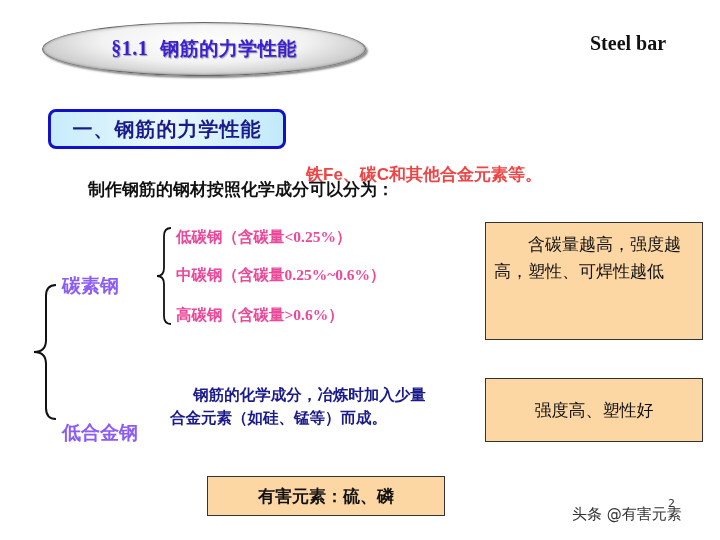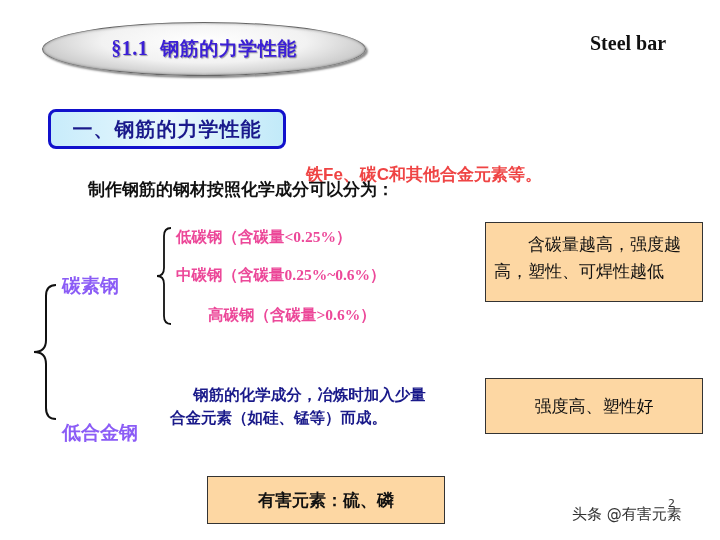--- a/index.html
+++ b/index.html
@@ -59,23 +59,23 @@
 
   .alloy-desc {
     left: 170px; top: 384px; width: 270px;
     font-size: 15.5px; font-weight: bold; color: #1a1a8a; line-height: 23px;
   }
 
   .note-box {
     background: #fdd7a3; border: 1px solid #333; box-sizing: border-box;
     color: #111; font-size: 17px;
   }
-  .note1 { left: 485px; top: 222px; width: 218px; height: 80px; padding: 8px 8px; line-height: 27px; }
-  .note2 { left: 485px; top: 378px; width: 218px; height: 56px; display: flex; align-items: center; justify-content: center; }
-  .note3 { left: 207px; top: 476px; width: 238px; height: 48px; display: flex; align-items: center; justify-content: center; font-weight: bold; }
+  .note1 { left: 485px; top: 222px; width: 218px; height: 118px; padding: 8px 8px; line-height: 27px; }
+  .note2 { left: 485px; top: 378px; width: 218px; height: 64px; display: flex; align-items: center; justify-content: center; }
+  .note3 { left: 207px; top: 476px; width: 238px; height: 40px; display: flex; align-items: center; justify-content: center; font-weight: bold; }
 
   .watermark { left: 572px; top: 505px; font-size: 15px; color: #333; }
   .page-num { left: 668px; top: 497px; font-size: 11px; color: #333; }
 </style>
 </head>
 <body>
 
 <div class="abs title-pill">
   <div class="title-text">
     <span class="num">§1.1</span><span class="cn">钢筋的力学性能</span>
@@ -95,21 +95,21 @@
 </svg>
 
 <div class="abs cat-label" style="left:62px; top:273px;">碳素钢</div>
 
 <svg class="abs brace" style="left:154px; top:226px;" width="20" height="100" viewBox="0 0 20 100">
   <path d="M17 2 Q10 2 10 10 L10 42 Q10 50 3 50 Q10 50 10 58 L10 90 Q10 98 17 98" fill="none" stroke="#111" stroke-width="1.8"></path>
 </svg>
 
 <div class="abs sub-item" style="top:227px;">低碳钢（含碳量&lt;0.25%）</div>
 <div class="abs sub-item" style="top:265px;">中碳钢（含碳量0.25%~0.6%）</div>
-<div class="abs sub-item" style="top:305px;margin-left:32px;">高碳钢（含碳量&gt;0.6%）</div>
+<div class="abs sub-item" style="top:305px;">高碳钢（含碳量&gt;0.6%）</div>
 
 <div class="abs note-box note1">
   <span style="display:block; text-indent:2em;">含碳量越高，强度越高，塑性、可焊性越低</span>
 </div>
 
 <div class="abs cat-label" style="left:62px; top:412px;margin-top:8px;">低合金钢</div>
 <div class="abs alloy-desc">
   <span style="display:block; text-indent:1.5em;">钢筋的化学成分，冶炼时加入少量合金元素（如硅、锰等）而成。</span>
 </div>
 

